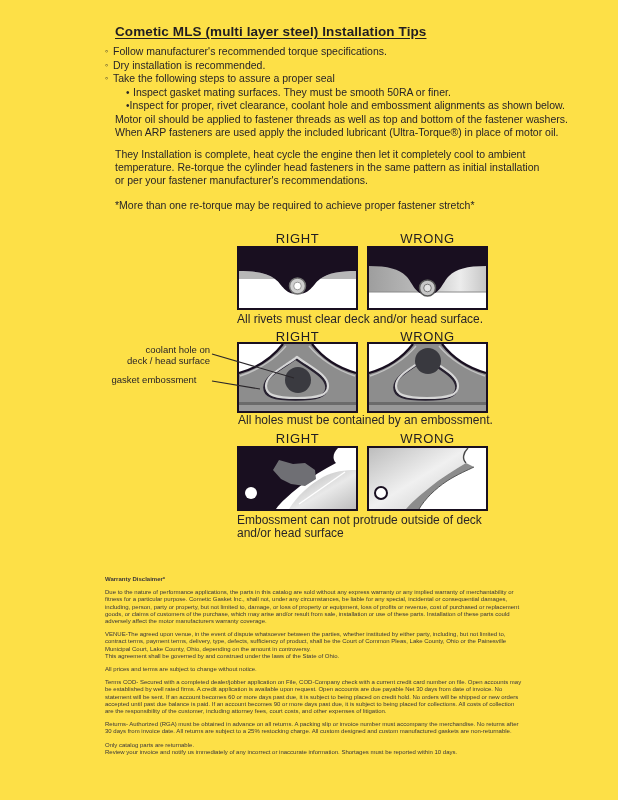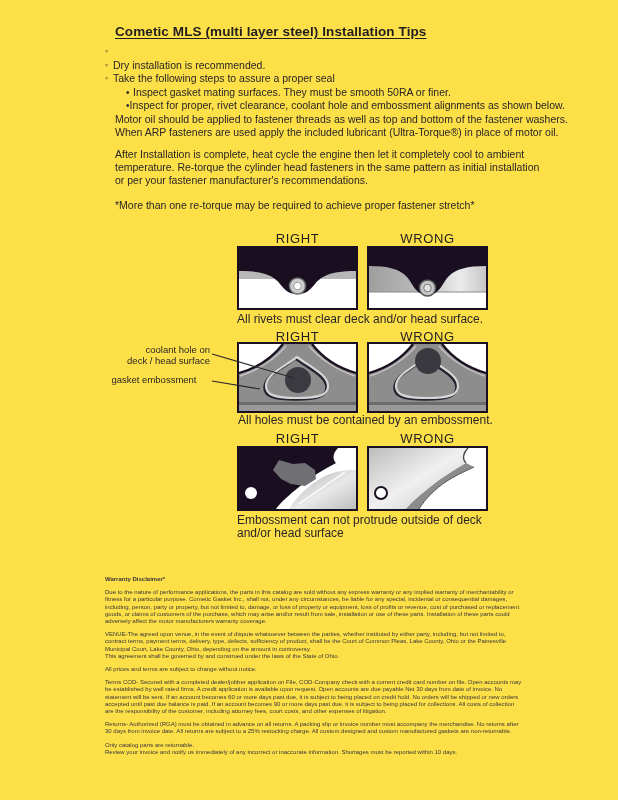--- a/index.html
+++ b/index.html
@@ -40,20 +40,21 @@
 </head>
 <body>
 
 <div class="page">
 
   <div class="main-text">
     <h1 class="doc-title">Cometic MLS (multi layer steel) Installation Tips</h1>
 
     <div class="bullet-row">
       <span class="marker">◦</span>
+      <span>Follow manufacturer's recommended torque specifications.</span>
     </div>
     <div class="bullet-row">
       <span class="marker">◦</span>
       <span>Dry installation is recommended.</span>
     </div>
     <div class="bullet-row">
       <span class="marker">◦</span>
       <span>Take the following steps to assure a proper seal</span>
     </div>
     <div class="sub-bullet-row">
@@ -63,21 +64,21 @@
     <div class="sub-bullet-row">
       <span class="marker">•</span>
       <span>Inspect for proper, rivet clearance, coolant hole and embossment alignments as shown below.</span>
     </div>
 
     <div class="para">
         <div>Motor oil should be applied to fastener threads as well as top and bottom of the fastener washers.</div>
         <div>When ARP fasteners are used apply the included lubricant (Ultra-Torque®) in place of motor oil.</div>
       </div>
     <div class="para">
-        <div>After Installation is complete, heat cycle the engine then let it completely cool to ambient</div>
+        <div>They Installation is complete, heat cycle the engine then let it completely cool to ambient</div>
         <div>temperature. Re-torque the cylinder head fasteners in the same pattern as initial installation</div>
         <div>or per your fastener manufacturer's recommendations.</div>
       </div>
     <div class="note-line">*More than one re-torque may be required to achieve proper fastener stretch*</div>
   </div>
 
   <div class="rw-label" style="left:237px; top:231px;">RIGHT</div>
   <div class="rw-label" style="left:367px; top:231px;">WRONG</div>
 
   <svg class="diag" style="left:237px; top:246px;" width="121" height="64" viewBox="0 0 121 64">

